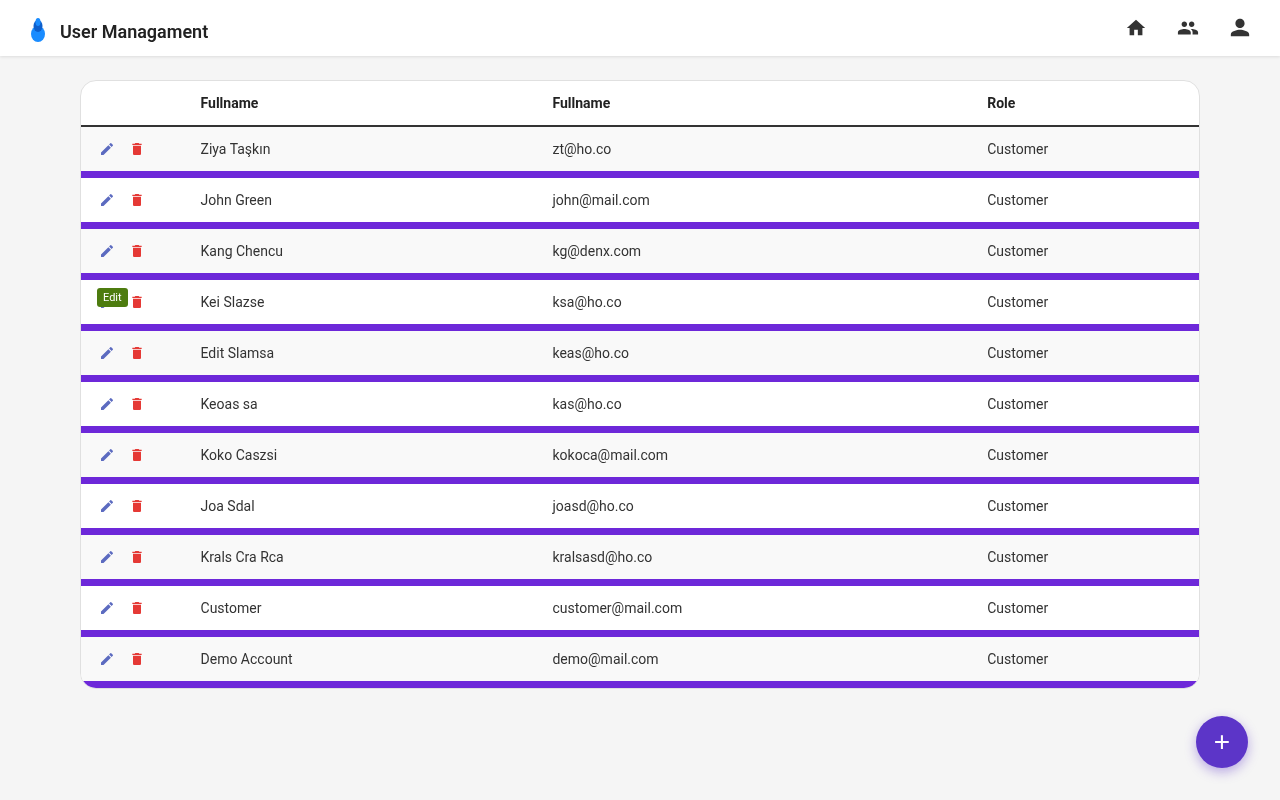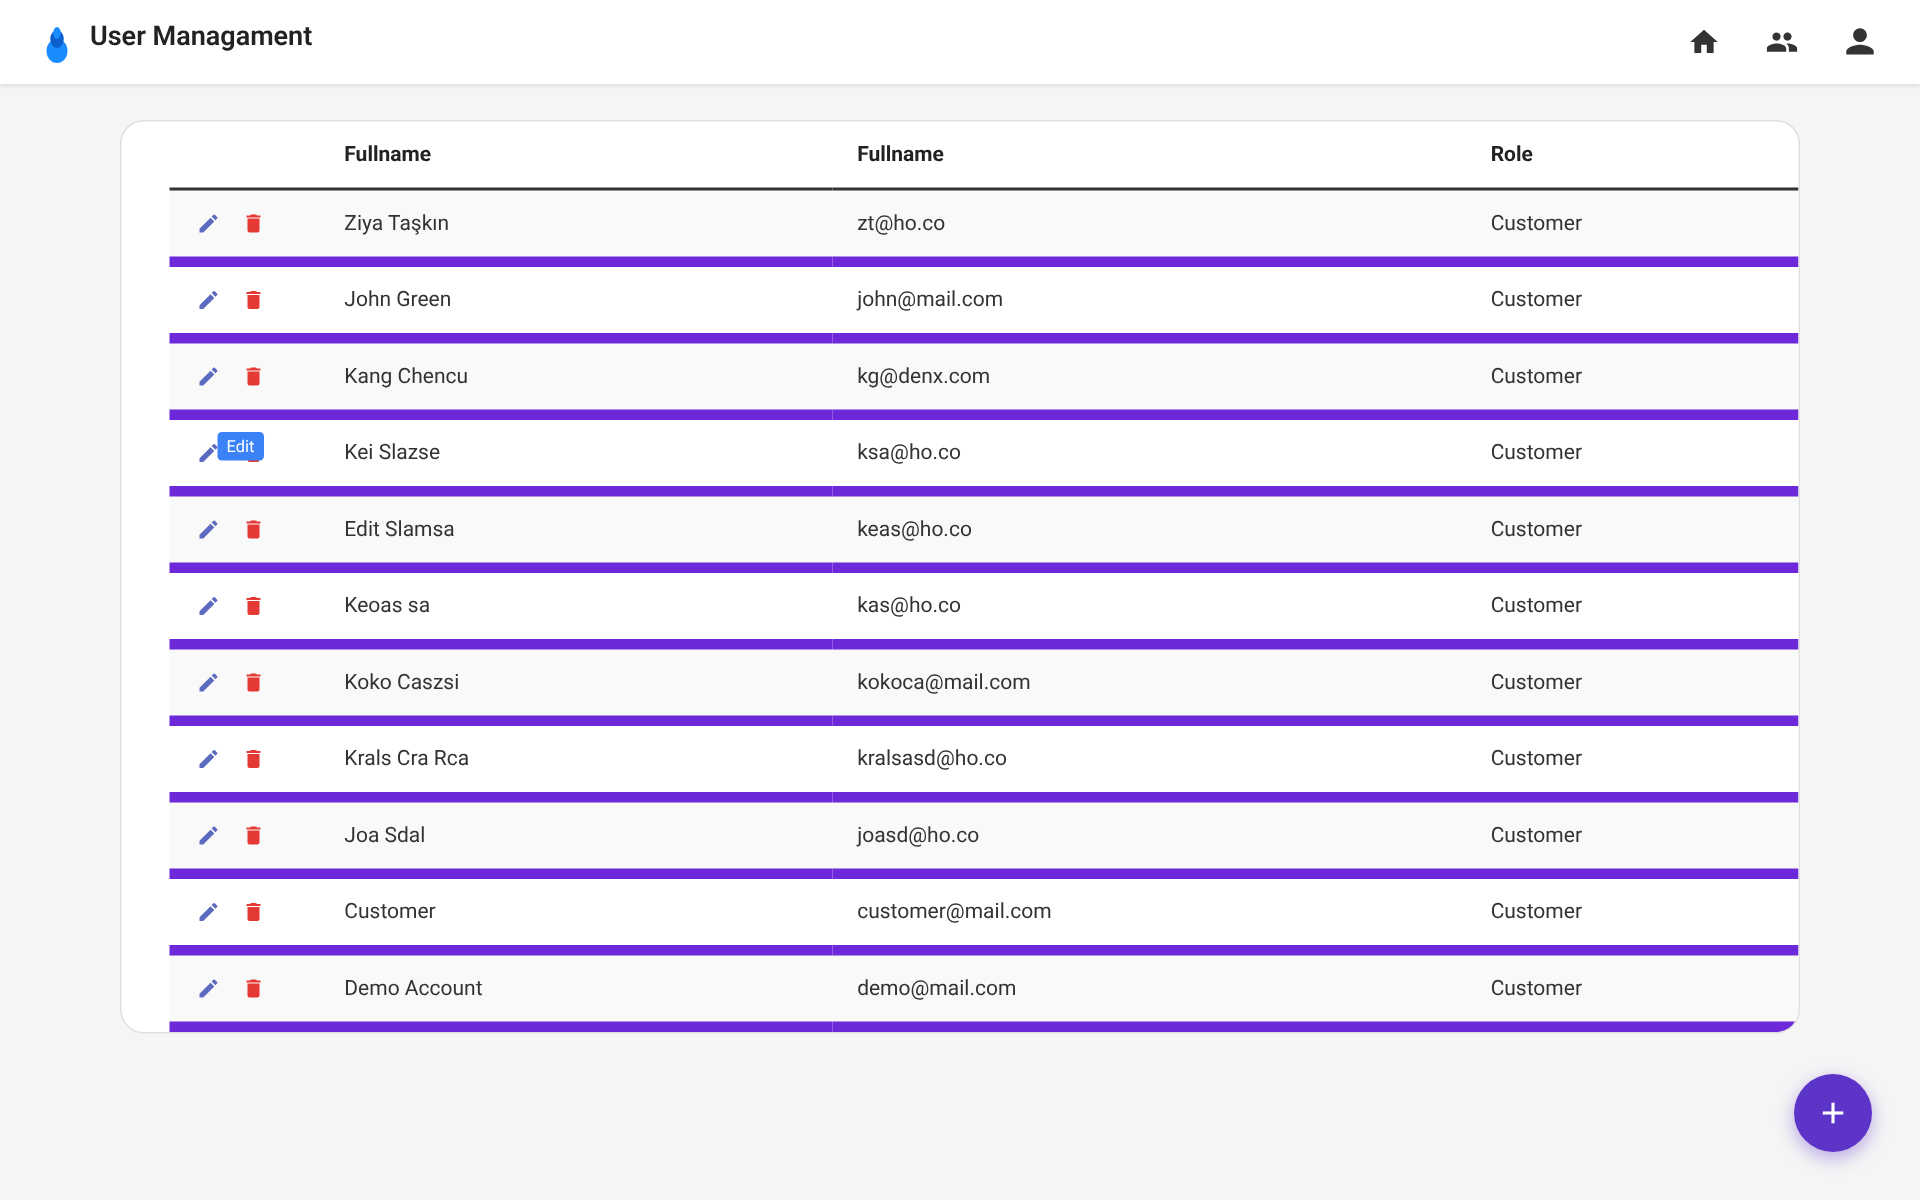--- a/index.html
+++ b/index.html
@@ -12,21 +12,21 @@
       display: flex;
       align-items: center;
       padding: 0 24px;
       box-shadow: 0 1px 3px rgba(0,0,0,0.1);
       position: sticky;
       top: 0;
       z-index: 100;
     }
     .header-logo {
       display: flex;
-      align-items: flex-start;
+      align-items: flex-end;
       gap: 8px;
       font-size: 18px;
       font-weight: 600;
       color: #222;
     }
     .logo-icon {
       width: 28px;
       height: 28px;
     }
     .header-spacer { flex: 1; }
@@ -51,21 +51,20 @@
     .main {
       padding: 24px 80px;
     }
 
     
     .table-container {
       background: #fff;
       border-radius: 16px;
       border: 1px solid #e0e0e0;
       overflow: hidden;
-      padding-left: 32px;
     }
     table {
       width: 100%;
       border-collapse: collapse;
     }
     thead tr {
       border-bottom: 2px solid #333;
     }
     thead th {
       padding: 14px 16px;
@@ -122,23 +121,23 @@
       border: none;
       cursor: pointer;
       color: #e53935;
       display: flex;
       align-items: center;
       padding: 2px;
       font-size: 16px;
     }
     .edit-tooltip {
       position: absolute;
-      left: 16px;
+      left: 0;
       top: -4px;
-      background: #3b82f6;
+      background: #4d7c0f;
       color: #fff;
       font-size: 11px;
       padding: 3px 6px;
       border-radius: 3px;
       white-space: nowrap;
       pointer-events: none;
       z-index: 10;
     }
 
     
@@ -346,41 +345,41 @@
                     <path d="M3 17.25V21h3.75L17.81 9.94l-3.75-3.75L3 17.25zM20.71 7.04a1 1 0 0 0 0-1.41l-2.34-2.34a1 1 0 0 0-1.41 0l-1.83 1.83 3.75 3.75 1.83-1.83z"></path>
                   </svg>
                 </button>
                 <button class="btn-delete">
                   <svg width="16" height="16" viewBox="0 0 24 24" fill="#e53935">
                     <path d="M6 19c0 1.1.9 2 2 2h8c1.1 0 2-.9 2-2V7H6v12zM19 4h-3.5l-1-1h-5l-1 1H5v2h14V4z"></path>
                   </svg>
                 </button>
               </div>
             </td>
+            <td>Joa Sdal</td>
+            <td>joasd@ho.co</td>
+            <td>Customer</td>
+          </tr>
+          <tr>
+            <td>
+              <div class="td-actions">
+                <button class="btn-edit">
+                  <svg width="16" height="16" viewBox="0 0 24 24" fill="#5c6bc0">
+                    <path d="M3 17.25V21h3.75L17.81 9.94l-3.75-3.75L3 17.25zM20.71 7.04a1 1 0 0 0 0-1.41l-2.34-2.34a1 1 0 0 0-1.41 0l-1.83 1.83 3.75 3.75 1.83-1.83z"></path>
+                  </svg>
+                </button>
+                <button class="btn-delete">
+                  <svg width="16" height="16" viewBox="0 0 24 24" fill="#e53935">
+                    <path d="M6 19c0 1.1.9 2 2 2h8c1.1 0 2-.9 2-2V7H6v12zM19 4h-3.5l-1-1h-5l-1 1H5v2h14V4z"></path>
+                  </svg>
+                </button>
+              </div>
+            </td>
             <td>Krals Cra Rca</td>
             <td>kralsasd@ho.co</td>
-            <td>Customer</td>
-          </tr>
-          <tr>
-            <td>
-              <div class="td-actions">
-                <button class="btn-edit">
-                  <svg width="16" height="16" viewBox="0 0 24 24" fill="#5c6bc0">
-                    <path d="M3 17.25V21h3.75L17.81 9.94l-3.75-3.75L3 17.25zM20.71 7.04a1 1 0 0 0 0-1.41l-2.34-2.34a1 1 0 0 0-1.41 0l-1.83 1.83 3.75 3.75 1.83-1.83z"></path>
-                  </svg>
-                </button>
-                <button class="btn-delete">
-                  <svg width="16" height="16" viewBox="0 0 24 24" fill="#e53935">
-                    <path d="M6 19c0 1.1.9 2 2 2h8c1.1 0 2-.9 2-2V7H6v12zM19 4h-3.5l-1-1h-5l-1 1H5v2h14V4z"></path>
-                  </svg>
-                </button>
-              </div>
-            </td>
-            <td>Joa Sdal</td>
-            <td>joasd@ho.co</td>
             <td>Customer</td>
           </tr>
           <tr>
             <td>
               <div class="td-actions">
                 <button class="btn-edit">
                   <svg width="16" height="16" viewBox="0 0 24 24" fill="#5c6bc0">
                     <path d="M3 17.25V21h3.75L17.81 9.94l-3.75-3.75L3 17.25zM20.71 7.04a1 1 0 0 0 0-1.41l-2.34-2.34a1 1 0 0 0-1.41 0l-1.83 1.83 3.75 3.75 1.83-1.83z"></path>
                   </svg>
                 </button>

